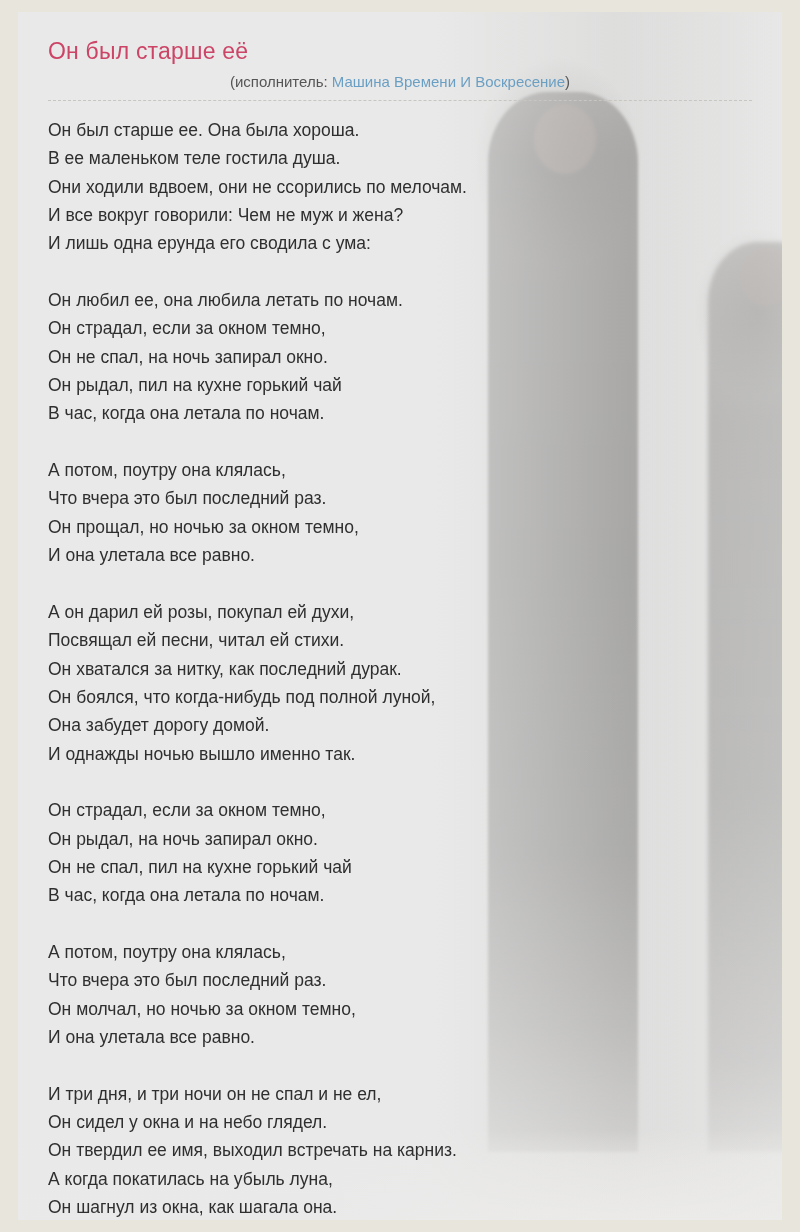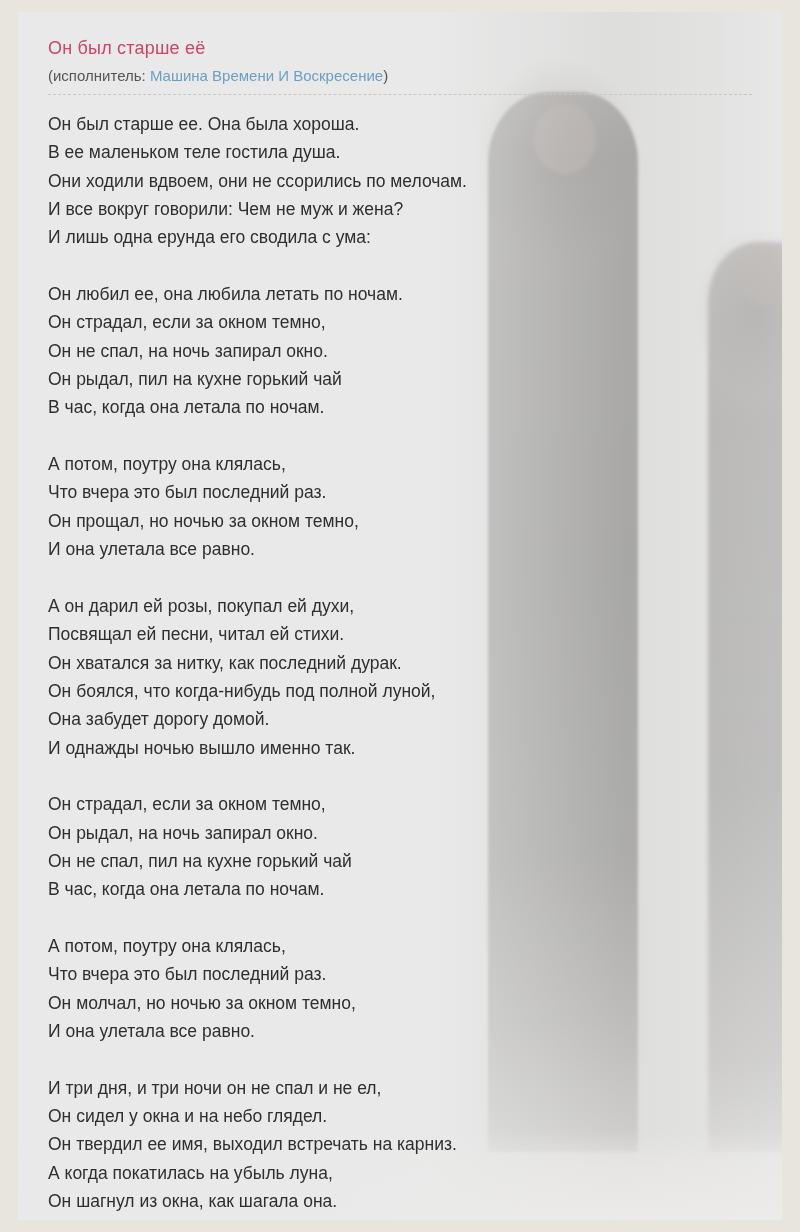--- a/index.html
+++ b/index.html
@@ -118,30 +118,31 @@
     inset: 0;
     background: linear-gradient(to right, rgba(233,233,233,0.97) 0%, rgba(233,233,233,0.95) 40%, rgba(233,233,233,0.74) 62%, rgba(233,233,233,0.60) 80%, rgba(233,233,233,0.66) 100%);
   }
 
   
   .content {
     position: relative;
     padding: 26px 30px 20px 30px;
   }
   .song-title {
-    font-size: 18px;
+    font-size: 23px;
     color: #cc4466;
     margin: 0 0 8px 0;
     font-weight: normal;
     letter-spacing: 0.2px;
   }
   .performer-line {
     font-size: 15px;
     color: #555555;
     margin: 3px 0 4px 0;
+    text-align: center;
   }
   .performer-link {
     color: #6a9fc4;
     text-decoration: none;
   }
   .divider {
     margin: 10px 0 14px 0;
     height: 1px;
     border: 0;
     border-top: 1px dashed #c8c6c0;

